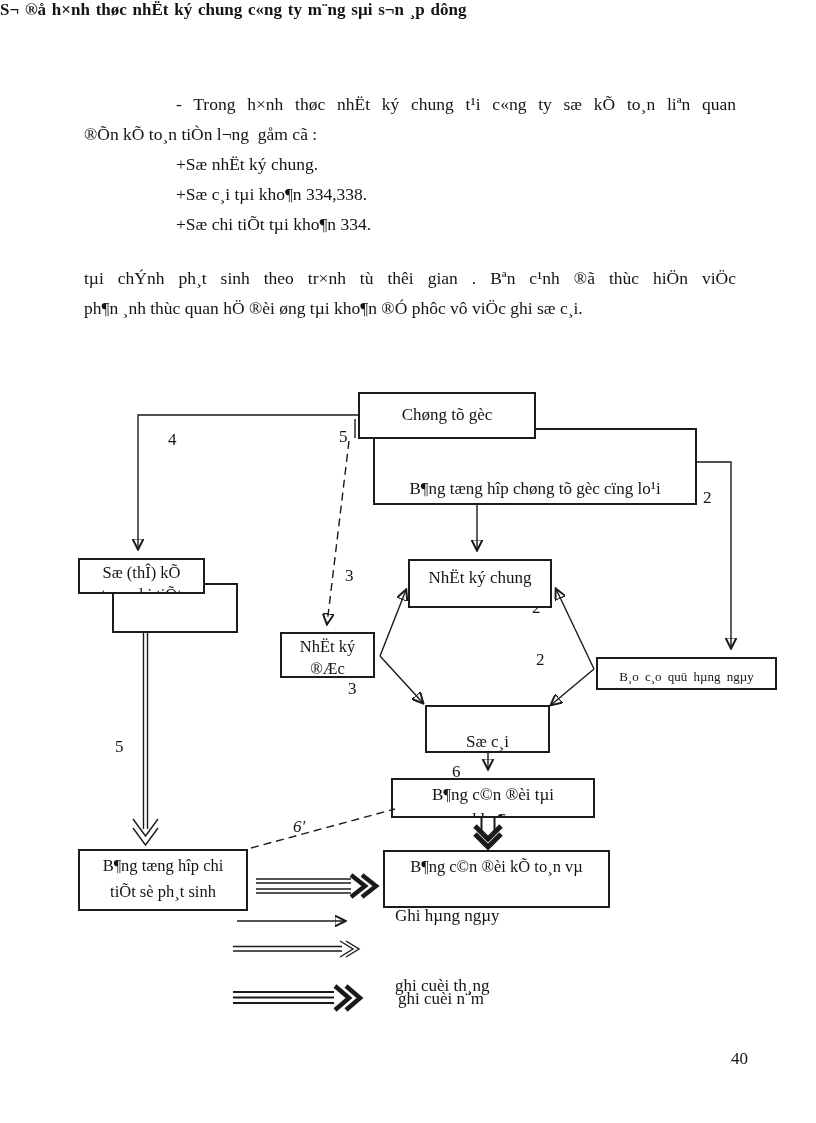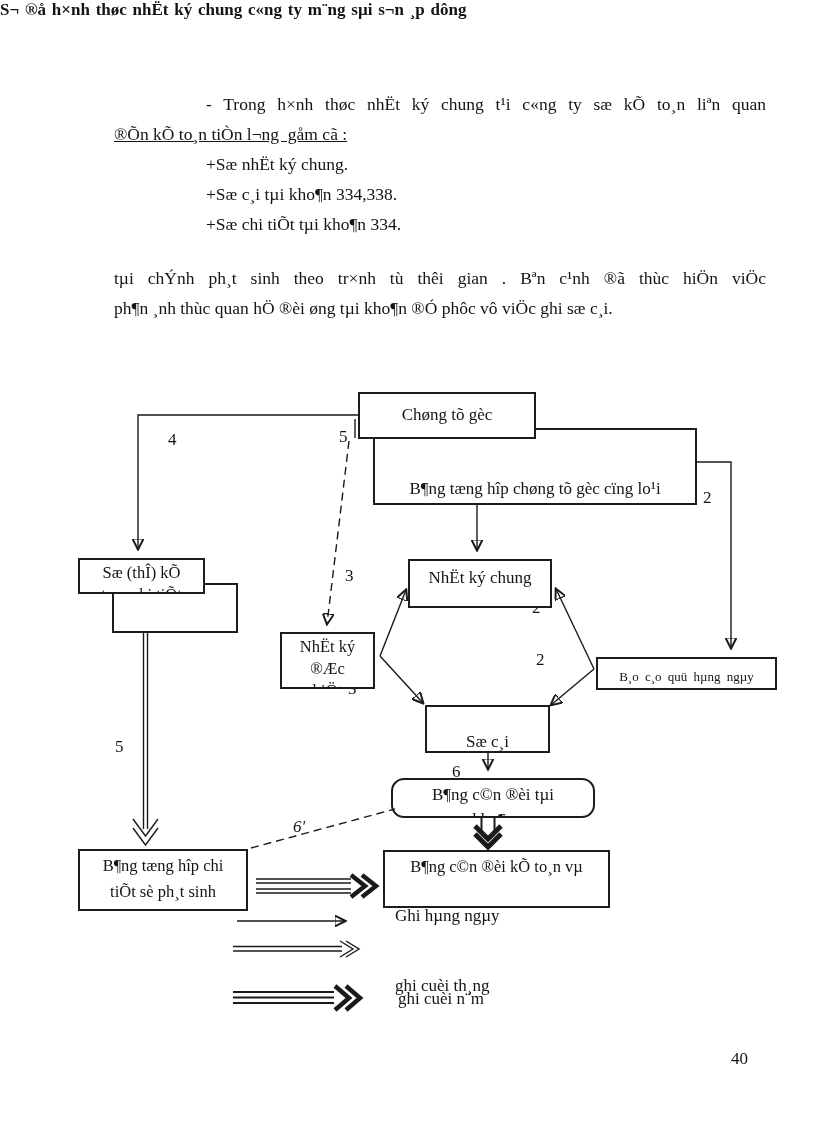--- a/index.html
+++ b/index.html
@@ -2,46 +2,46 @@
 <html><head>
 <meta charset="utf-8">
 <style>
   html,body{margin:0;padding:0;background:#888;}
   .page{
     position:relative; width:816px; height:1123px; margin:0 auto;
     background:#ffffff; overflow:hidden;
     font-family:"Liberation Serif","DejaVu Serif",serif; color:#141414;
   }
   
-  .txt{position:absolute; font-size:17.5px; line-height:20px; white-space:pre;margin-left:30px;}
+  .txt{position:absolute; font-size:17.5px; line-height:20px; white-space:pre;}
   .jst{white-space:normal; text-align:justify; text-align-last:justify; width:652px;}
   #l1{left:84px; top:94px; text-indent:92px;}
-  #l2{left:84px; top:124px;text-decoration:underline;}
+  #l2{left:84px; top:124px;}
   #l3{left:176px; top:154px;}
   #l4{left:176px; top:184px;}
   #l5{left:176px; top:214px;}
   #l6{left:84px; top:238px; text-indent:92px;}
   #l7{left:84px; top:268px;}
   #l8{left:84px; top:298px;}
   #dtitle{left:167px; top:345px; font-size:17px; font-weight:bold; word-spacing:1.5px; white-space:pre;}
   
   .box{
     position:absolute; box-sizing:border-box; border:2px solid #1c1c1c; background:#fff;
     text-align:center; font-size:16.5px; line-height:22px; overflow:hidden;
   }
   #b-ctg   {left:358px; top:392px; width:178px; height:47px; z-index:2; font-size:17px; padding-top:10px;}
   #b-bth   {left:373px; top:428px; width:324px; height:77px; z-index:1; font-size:17px;
             display:flex; align-items:flex-end; justify-content:center; padding-bottom:3px;}
   #b-sothe {left:78px;  top:558px; width:127px; height:36px; z-index:2; padding-top:2px;}
   #b-sothe-sh{left:112px; top:583px; width:126px; height:50px; z-index:1;}
   #b-nkc   {left:408px; top:559px; width:144px; height:49px; z-index:2; font-size:17px; padding-top:6px;}
-  #b-nkdb  {left:280px; top:632px; width:95px;  height:57px; z-index:2; padding-top:2px;}
+  #b-nkdb  {left:280px; top:632px; width:95px;  height:46px; z-index:2; padding-top:2px;}
   #b-bcq   {left:596px; top:657px; width:181px; height:33px; z-index:2; font-size:13px; padding-top:7px; word-spacing:3px;}
   #b-socai {left:425px; top:705px; width:125px; height:48px; z-index:2; font-size:17px; padding-top:24px;}
-  #b-bcdtk {left:391px; top:778px; width:204px; height:40px; z-index:2; font-size:17px; line-height:25px; padding-top:2px;border-radius:13px;}
+  #b-bcdtk {left:391px; top:778px; width:204px; height:40px; z-index:2; font-size:17px; line-height:25px; padding-top:2px;}
   #b-bcdkt {left:383px; top:850px; width:227px; height:58px; z-index:2; line-height:24px; padding-top:3px;}
   #b-bthct {left:78px;  top:849px; width:170px; height:62px; z-index:2; line-height:26px; padding-top:2px;}
   
   .digit{position:absolute; font-size:17px; line-height:20px; z-index:1;}
   #d4  {left:168px; top:430px;}
   #d5t {left:339px; top:427px; z-index:0;}
   #d3a {left:345px; top:566px;}
   #d3b {left:348px; top:679px;}
   #d2a {left:532px; top:598px;}
   #d2b {left:536px; top:650px;}

